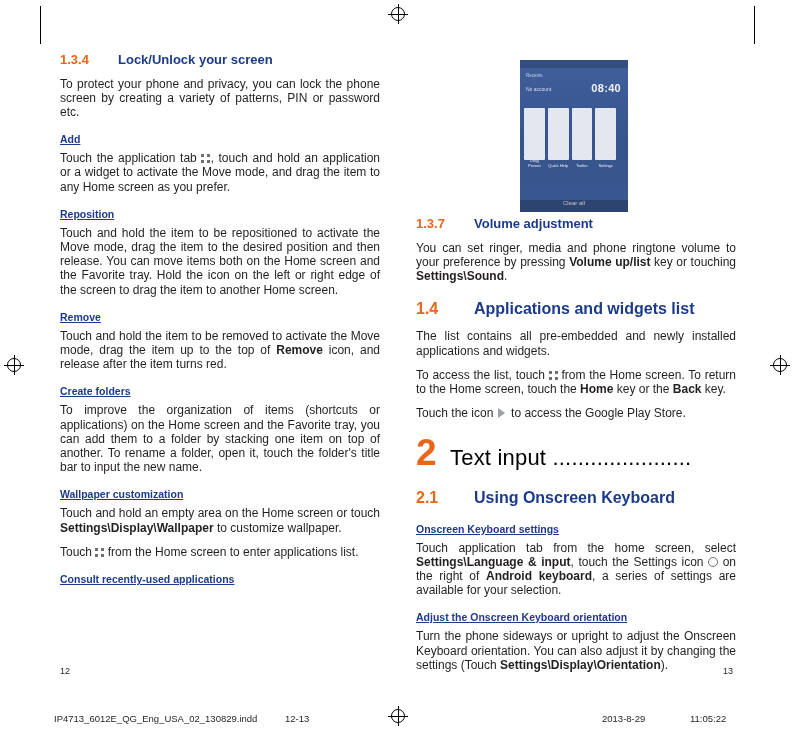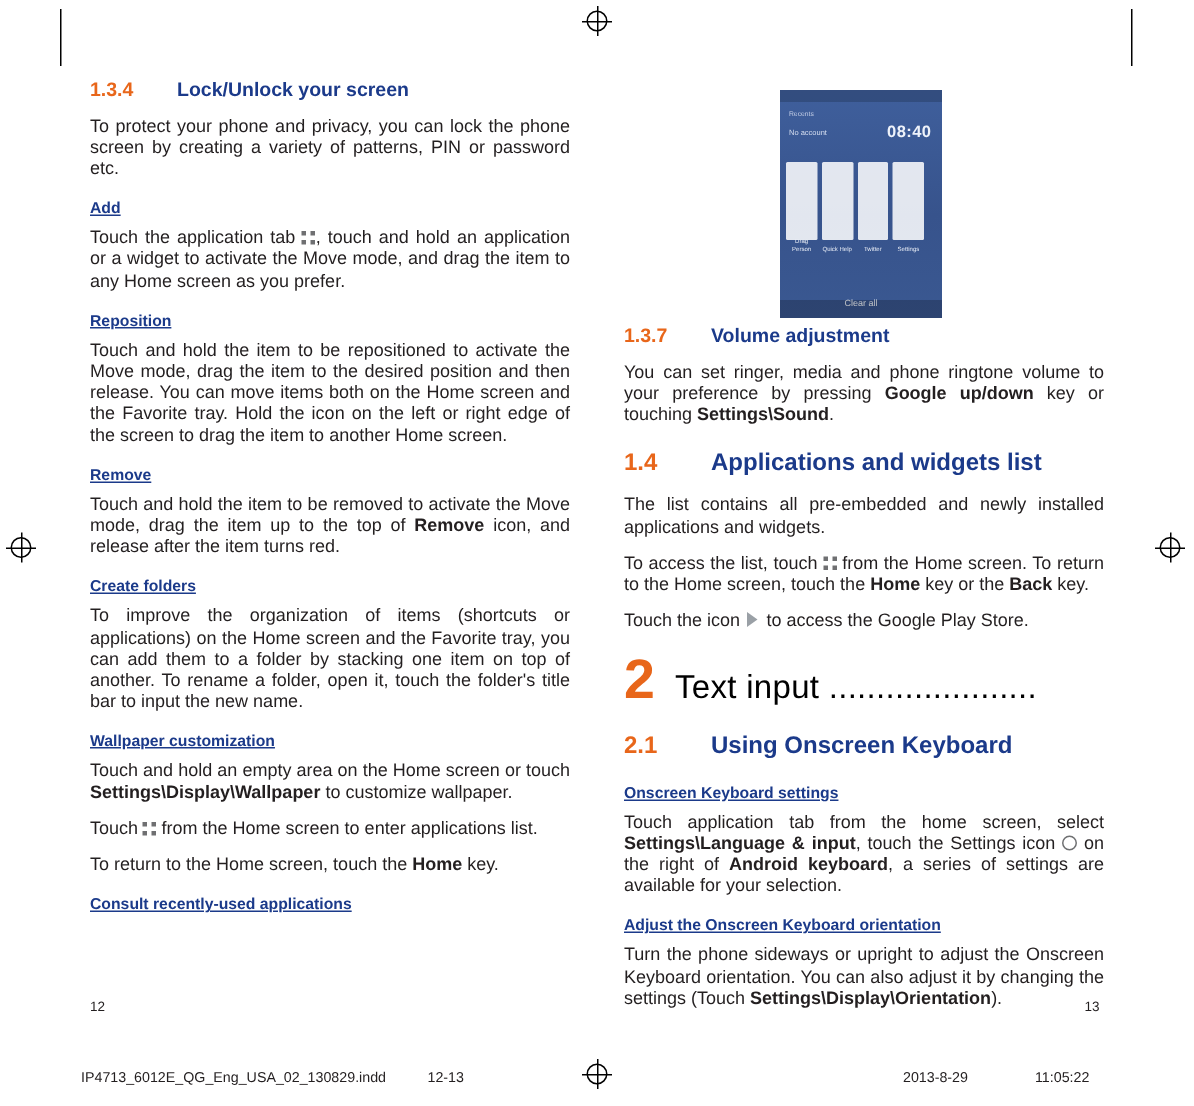--- a/index.html
+++ b/index.html
@@ -302,23 +302,20 @@
 
     <div class="subwrap">
       <span class="sub">Wallpaper customization</span>
     </div>
     <p class="body">
       <span>Touch and hold an empty area on the Home screen or touch </span><b>Settings\Display\Wallpaper</b><span> to customize wallpaper.</span>
     </p>
 
     <p class="body">
       <span>Touch </span><span class="tabicon"></span><span> from the Home screen to enter applications list.</span>
-    </p>
-    <p class="body">
-      <span>To return to the Home screen, touch the </span><b>Home</b><span> key.</span>
     </p>
 
     <div class="subwrap">
       <span class="sub">Consult recently-used applications</span>
     </div>
   </div>
 
   <div class="phone-shot">
     <div class="ps-status"></div>
     <div class="ps-label2">Recents</div>
@@ -342,21 +339,21 @@
     <div class="ps-navbar"></div>
   </div>
 
   <div class="col col-right" style="top:216px;">
 
     <h3 class="sec">
       <span class="num">1.3.7</span>
       <span class="ttl">Volume adjustment</span>
     </h3>
     <p class="body">
-      <span>You can set ringer, media and phone ringtone volume to your preference by pressing </span><b>Google up/down</b><span> key or touching </span><b>Settings\Sound</b><span>.</span>
+      <span>You can set ringer, media and phone ringtone volume to your preference by pressing </span><b>Volume up/list</b><span> key or touching </span><b>Settings\Sound</b><span>.</span>
     </p>
 
     <h2 class="bigsec" style="margin-top:16px;">
       <span class="num">1.4</span>
       <span class="ttl">Applications and widgets list</span>
     </h2>
     <p class="body">The list contains all pre-embedded and newly installed applications and widgets.</p>
     <p class="body">
       <span>To access the list, touch </span><span class="tabicon"></span><span> from the Home screen. To return to the Home screen, touch the </span><b>Home</b><span> key or the </span><b>Back</b><span> key.</span>
     </p>

